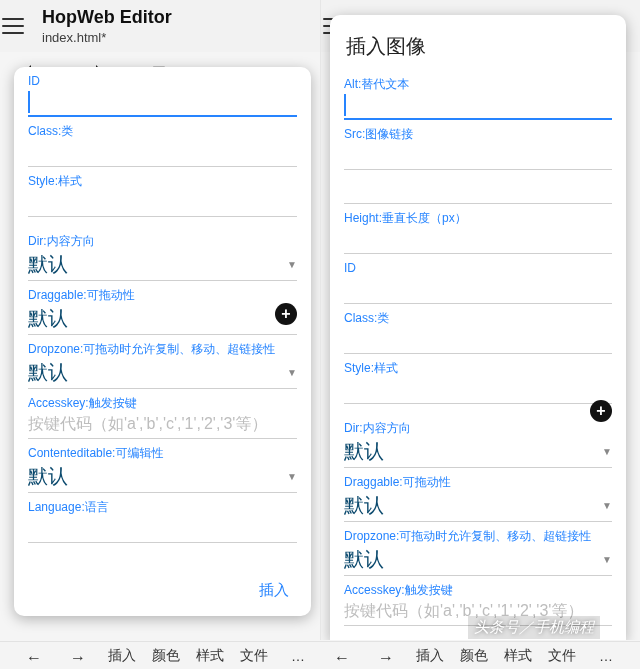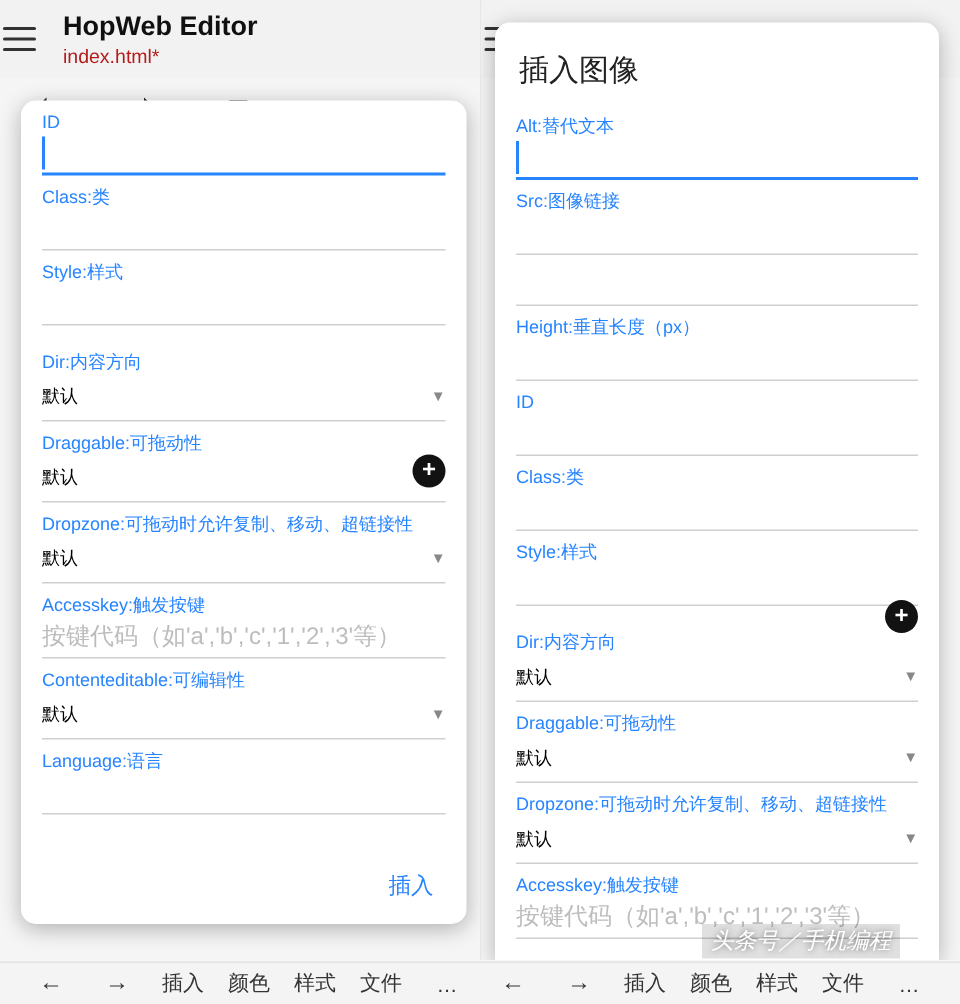--- a/index.html
+++ b/index.html
@@ -5,37 +5,37 @@
   * { box-sizing: border-box; margin: 0; padding: 0; }
   body { width: 640px; height: 669px; background: #f5f5f5; font-family: "Microsoft YaHei", Arial, sans-serif; overflow: hidden; position: relative; }
   .screens { display: flex; width: 640px; height: 640px; }
   .screen { width: 320px; height: 640px; position: relative; background: #fafafa; overflow: hidden; }
   .screen + .screen { border-left: 1px solid #e6e6e6; }
   .appbar { height: 52px; display: flex; align-items: center; padding: 0 2px; background: #f7f7f7; }
   .menu-icon { width: 22px; height: 22px; display: flex; flex-direction: column; justify-content: space-around; }
   .menu-icon span { display: block; height: 2px; background: #333; border-radius: 1px; }
   .appbar .titles { margin-left: 18px; }
   .appbar .title { font-size: 18px; font-weight: 700; color: #111; }
-  .appbar .subtitle { font-size: 13px; color: #b91c1c; margin-top: 2px; }
+  .appbar .subtitle { font-size: 13px; color: #404040; margin-top: 2px; }
   .toolbar { height: 46px; display: flex; justify-content: space-between; align-items: center; padding: 0 20px; color: #222; }
   .toolbar svg { width: 22px; height: 22px; fill: #222; }
   .dialog-shade { position: absolute; inset: 0; background: rgba(0,0,0,0.02); }
   .dialog { position: absolute; background: #fff; border-radius: 10px; box-shadow: 0 3px 14px rgba(0,0,0,0.28); overflow: hidden; display: flex; flex-direction: column; }
   .dialog-left { left: 14px; right: 9px; top: 67px; bottom: 24px; }
   .dialog-right { left: 9px; right: 14px; top: 15px; bottom: 0; border-bottom-left-radius: 0; border-bottom-right-radius: 0;}
   .dialog h2 { font-size: 20px; font-weight: 500; color: #222; padding: 18px 16px 10px; }
   .dialog-body { flex: 1; overflow-y: hidden; padding: 0 14px 4px; }
   .group { margin-top: 6px; }
   .label { font-size: 12px; color: #2684ff; line-height: 16px; }
   .input-line { height: 28px; border-bottom: 1px solid #cfcfcf; display: flex; align-items: center; }
   .input-line.focused { border-bottom: 2px solid #2684ff; }
   .caret-bar { width: 2px; height: 22px; background: #2684ff; }
   .placeholder { color: #bdbdbd; font-size: 16px; }
   .sel { display: flex; align-items: center; justify-content: space-between; height: 32px; border-bottom: 1px solid #cfcfcf; }
-  .sel .val { font-size: 12px; color: #000000; }
+  .sel .val { font-size: 20px; color: #0c4a6e; }
   .sel .dd { font-size: 10px; color: #888; }
   .plus-badge { position: absolute; right: 14px; width: 22px; height: 22px; border-radius: 50%; background: #121212; color: #fff; display: flex; align-items: center; justify-content: center; font-size: 16px; font-weight: 700; }
   .plus-left { top: 236px; }
   .plus-right { top: 385px; }
   .dialog-actions { padding: 10px 22px 16px; text-align: right; }
   .dialog-actions span { color: #2684ff; font-size: 15px; font-weight: 500; }
   .bottombar { position: absolute; left: 0; right: 0; bottom: 0; height: 28px; display: flex; align-items: center; justify-content: space-between; padding: 0 12px; background: #f4f4f4; border-top: 1px solid #e2e2e2; font-size: 14px; color: #333; }
   .bottombar span { flex: 1; text-align: center; }
   .bottombar .nav { font-size: 16px; }
   .watermark { position: absolute; right: 40px; bottom: 30px; color: #fff; font-size: 15px; text-shadow: 0 0 4px rgba(0,0,0,0.5); background: rgba(0,0,0,0.12); padding: 2px 6px; font-style: italic; margin-left: 28px;}

